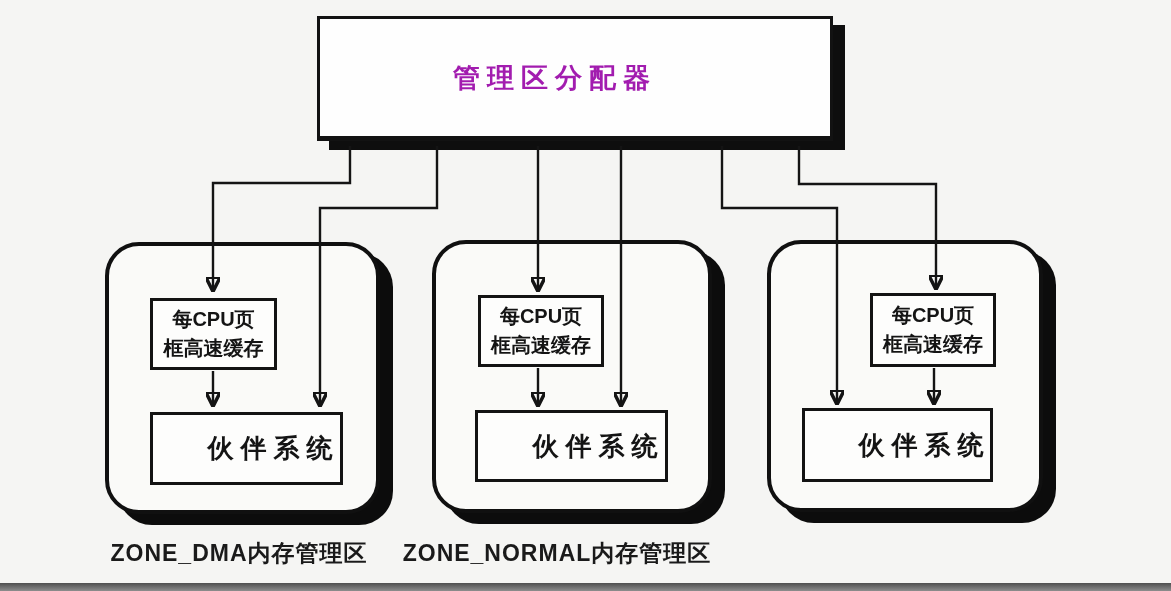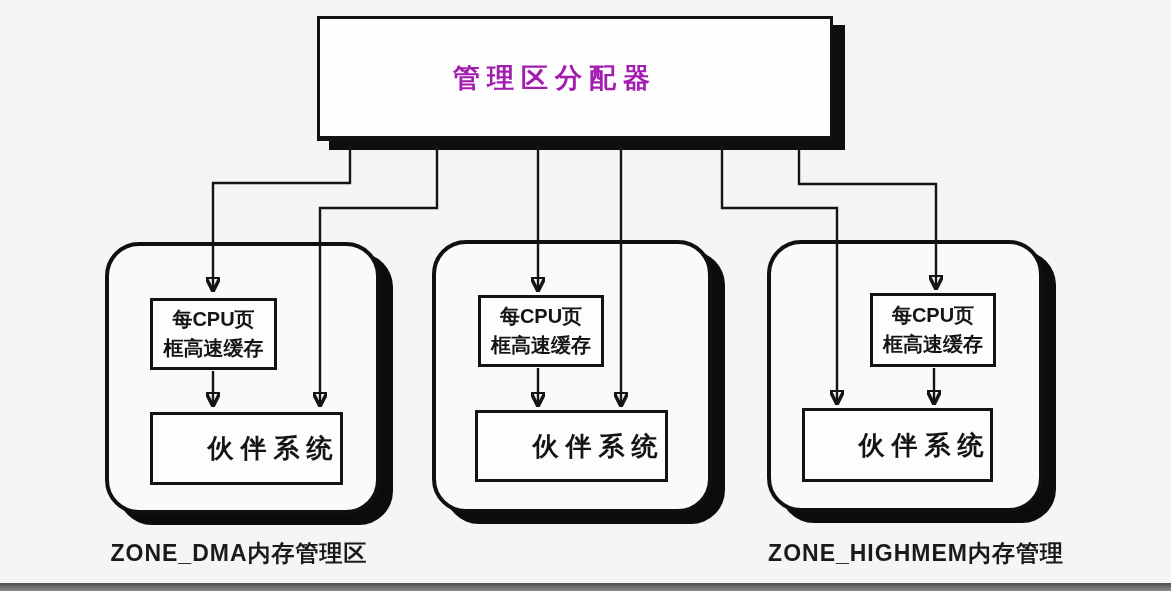--- a/index.html
+++ b/index.html
@@ -124,17 +124,17 @@
     <span>伙伴系统</span>
   </div>
   <div class="inner-box buddy-box" id="buddy-normal">
     <span>伙伴系统</span>
   </div>
   <div class="inner-box buddy-box" id="buddy-highmem">
     <span>伙伴系统</span>
   </div>
 
   <div class="zone-caption" id="caption-dma">ZONE_DMA内存管理区</div>
-  <div class="zone-caption" id="caption-highmem">ZONE_HIGHMEM内存管理</div>
+  <div class="zone-caption" id="caption-normal">ZONE_NORMAL内存管理区</div>
 
   <div class="footer-bar"></div>
 
 </div>
 
 </body></html>

